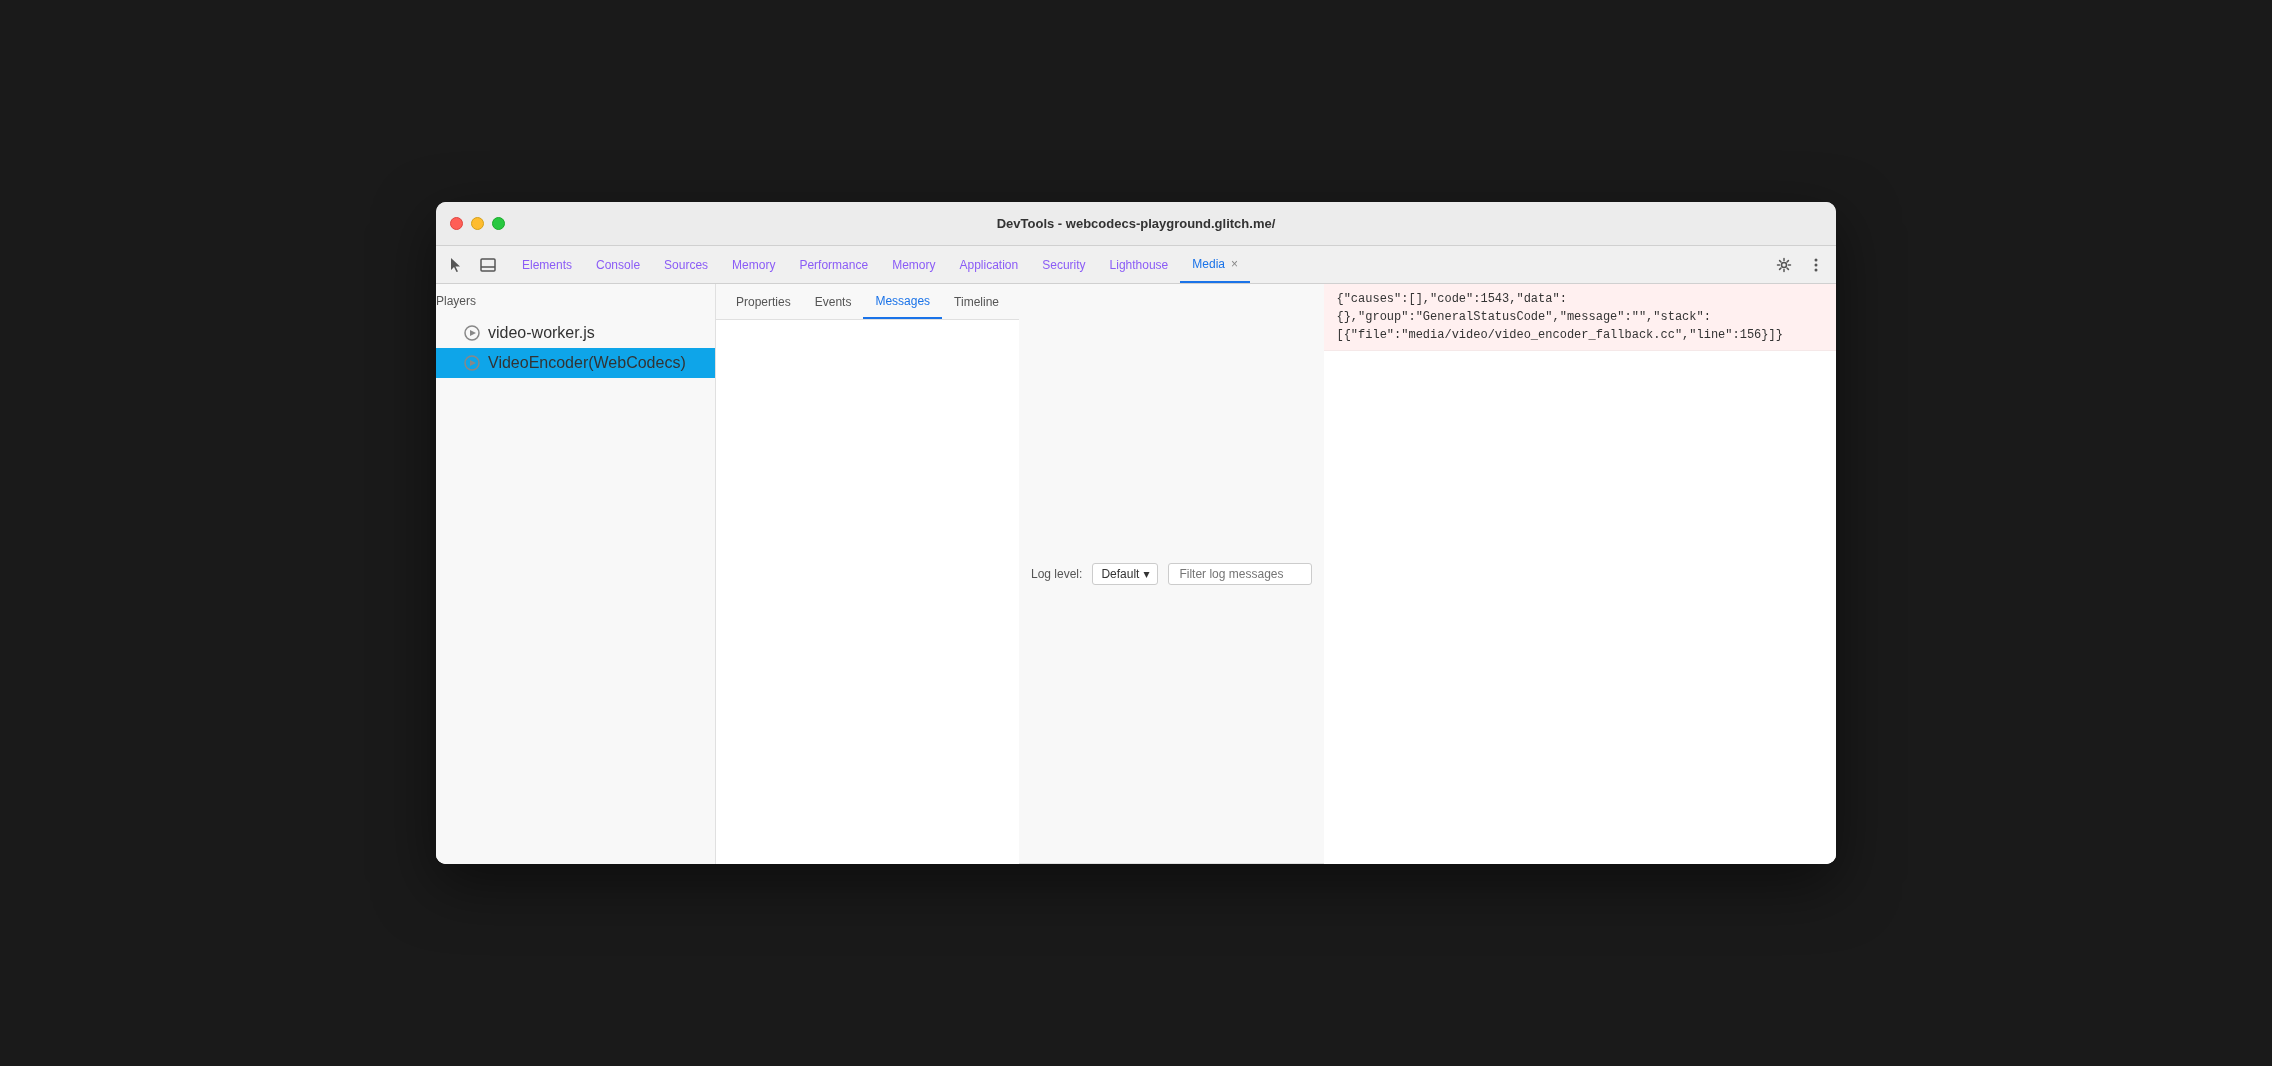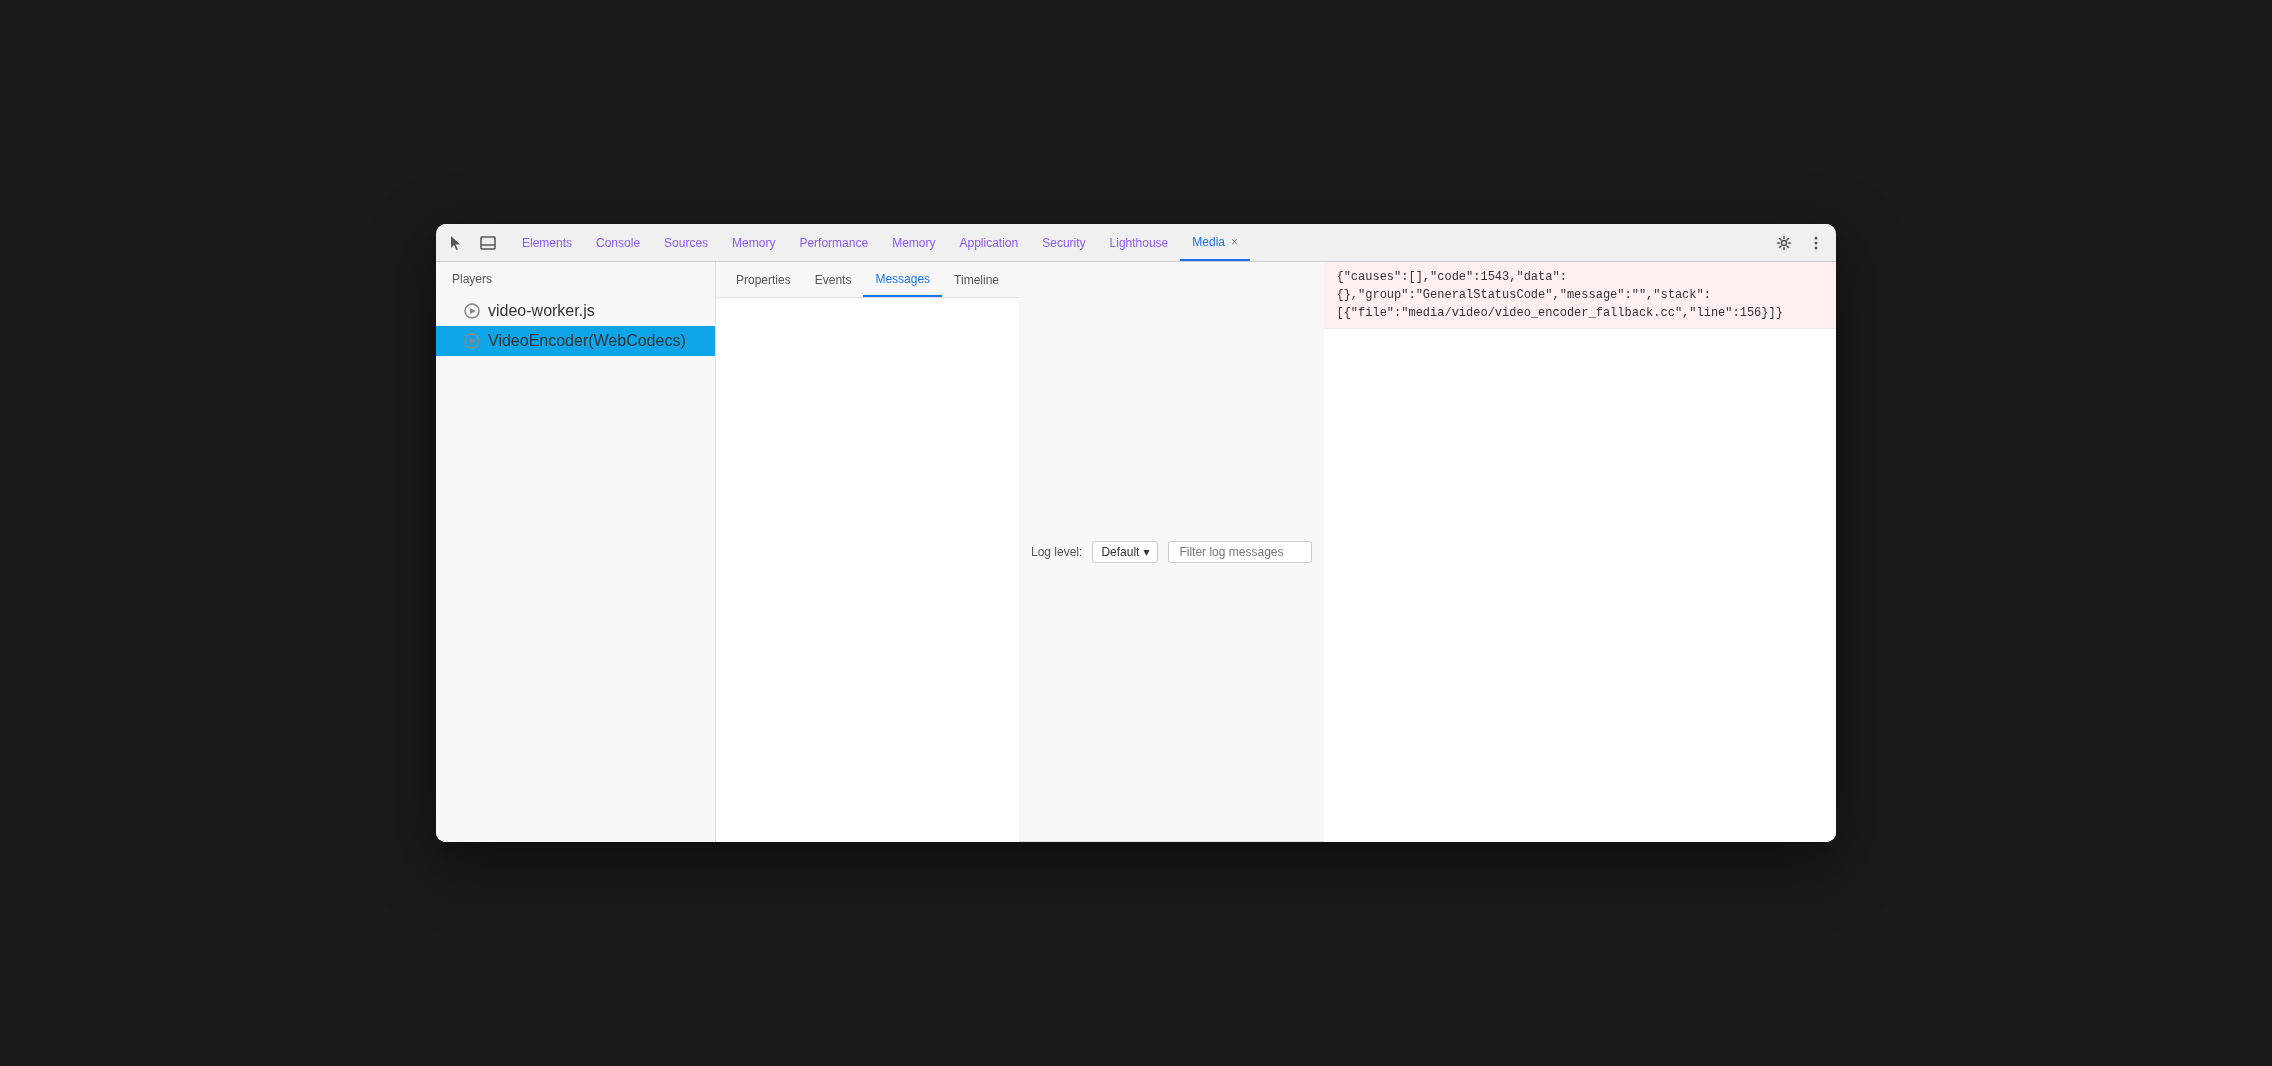--- a/index.html
+++ b/index.html
@@ -144,21 +144,21 @@
 
     
     .sidebar {
       width: 280px;
       background: #f8f8f8;
       border-right: 1px solid #e0e0e0;
       flex-shrink: 0;
     }
 
     .sidebar-header {
-      padding: 10px 16px;
+      padding: 10px 0;
       font-size: 12px;
       font-weight: 500;
       color: #555;
     }
 
     .player-item {
       display: flex;
       align-items: center;
       gap: 8px;
       padding: 6px 16px 6px 28px;
@@ -262,20 +262,28 @@
     .message-row.error {
       background: #fff0f0;
       color: #333;
     }
   </style>
 </head>
 <body>
 
 <div class="window">
 
+  <div class="title-bar">
+    <div class="traffic-lights">
+      <div class="traffic-light tl-close"></div>
+      <div class="traffic-light tl-minimize"></div>
+      <div class="traffic-light tl-maximize"></div>
+    </div>
+    <span class="title-text">DevTools - webcodecs-playground.glitch.me/</span>
+  </div>
 
   <div class="devtools-tabs">
     <div class="tab-icons">
       <div class="tab-icon-btn">
         <svg width="16" height="16" viewBox="0 0 16 16">
           <path d="M3 1 L3 13 L6 10 L8.5 15 L10 14.5 L7.5 9.5 L12 9.5 Z" fill="#555"></path>
         </svg>
       </div>
       <div class="tab-icon-btn">
         <svg width="16" height="16" viewBox="0 0 16 16">

